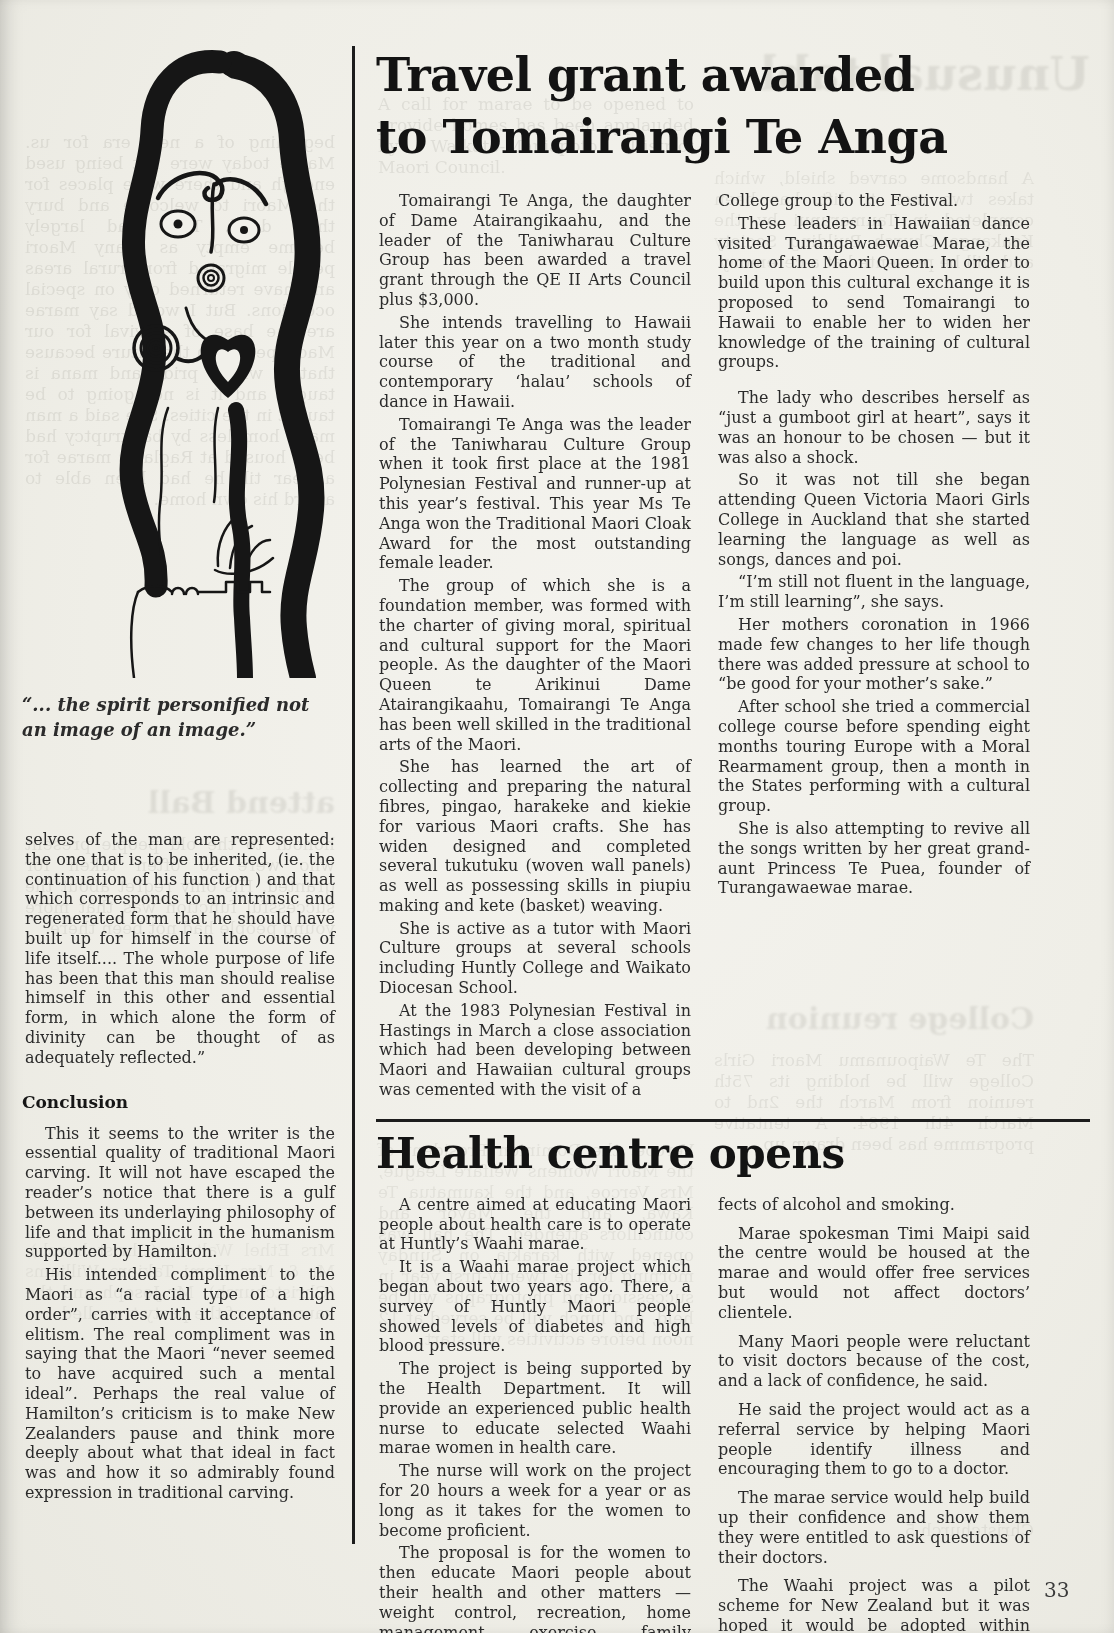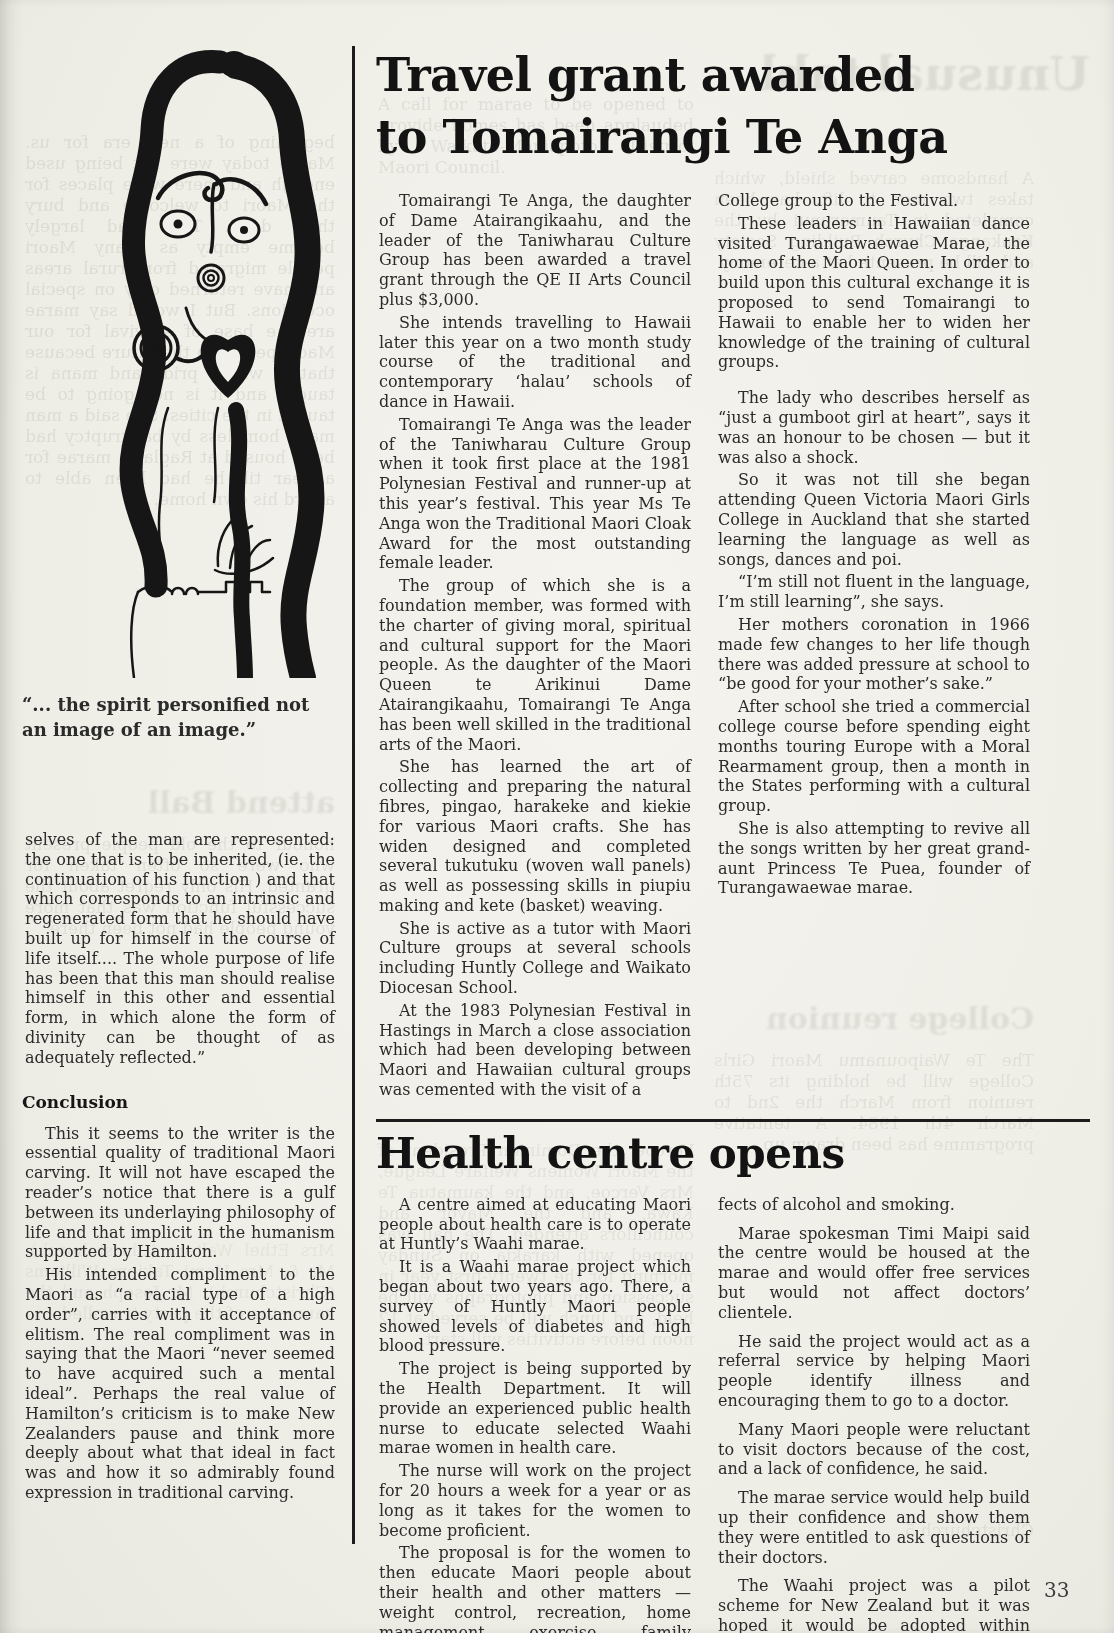--- a/index.html
+++ b/index.html
@@ -41,20 +41,21 @@
   
   .vrule{position:absolute;z-index:2;left:352px;top:46px;width:3px;height:1498px;background:#1c1c1c;}
   .hrule{height:3px;background:#1c1c1c;margin:16px 0 0 0;width:714px;}
 
   
   .col-left{position:absolute;z-index:1;left:22px;top:46px;width:316px;}
   .illustration{display:block;margin-left:46px;}
   .caption{
     font-weight:bold;font-size:18px;line-height:25px;
     margin:14px 0 0 0;
+    font-style:italic;
   }
   .left-body{margin-top:88px;}
   p{margin:3px;text-align:justify;text-indent:20px;font-size:16px;line-height:19.8px;}
   .cont > p:first-child{text-indent:0;}
   .conclusion-heading{font-size:17px;font-weight:bold;margin:24px 0 12px 0;color:#161616;}
   .left-body p + p, .conclusion-body p + p{margin-top:2px;}
 
   
   .main{position:absolute;z-index:1;left:376px;top:44px;width:714px;}
   h1.article-title{
@@ -213,22 +214,22 @@
       <p>A centre aimed at educating Maori people about health care is to operate at Huntly’s Waahi marae.</p>
           <p>It is a Waahi marae project which began about two years ago. There, a survey of Huntly Maori people showed levels of diabetes and high blood pressure.</p>
           <p>The project is being supported by the Health Department. It will provide an experienced public health nurse to educate selected Waahi marae women in health care.</p>
           <p>The nurse will work on the project for 20 hours a week for a year or as long as it takes for the women to become proficient.</p>
           <p>The proposal is for the women to then educate Maori people about their health and other matters — weight control, recreation, home management, exercise, family planning, and the ef-</p>
         </div>
       <div class="col cont a2c2">
 
       <p>fects of alcohol and smoking.</p>
           <p>Marae spokesman Timi Maipi said the centre would be housed at the marae and would offer free services but would not affect doctors’ clientele.</p>
+          <p>Many Maori people were reluctant to visit doctors because of the cost, and a lack of confidence, he said.</p>
           <p>He said the project would act as a referral service by helping Maori people identify illness and encouraging them to go to a doctor.</p>
-          <p>Many Maori people were reluctant to visit doctors because of the cost, and a lack of confidence, he said.</p>
           <p>The marae service would help build up their confidence and show them they were entitled to ask questions of their doctors.</p>
           <p>The Waahi project was a pilot scheme for New Zealand but it was hoped it would be adopted within Maori communities throughout the country, he said.</p>
         </div>
     </div>
   </div>
 
   <div class="page-number">33</div>
 
 </div>
 

